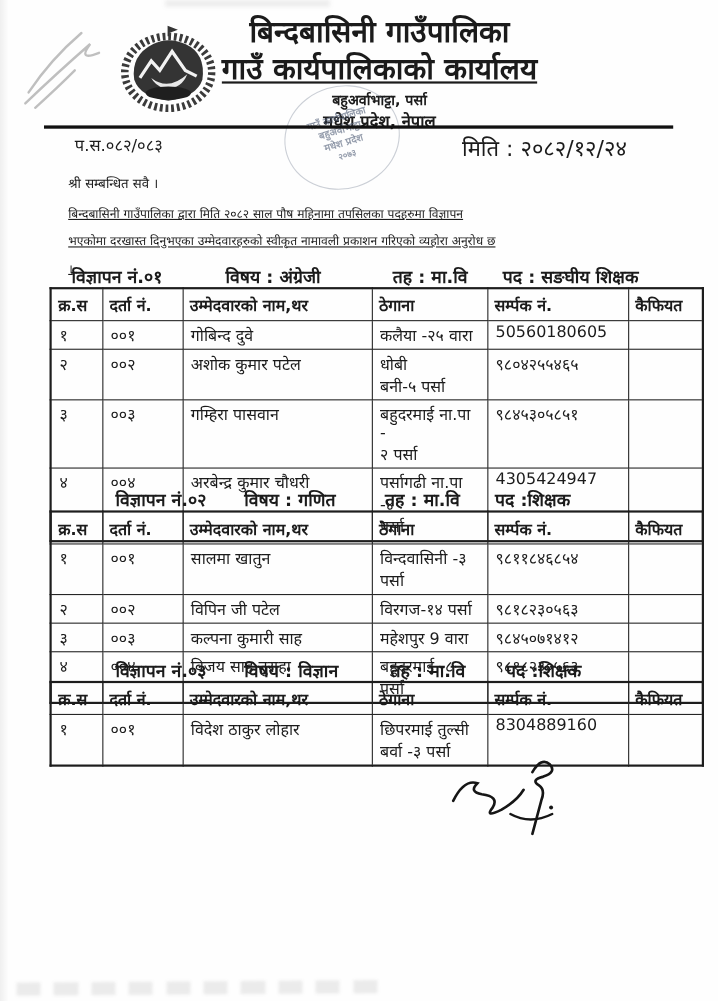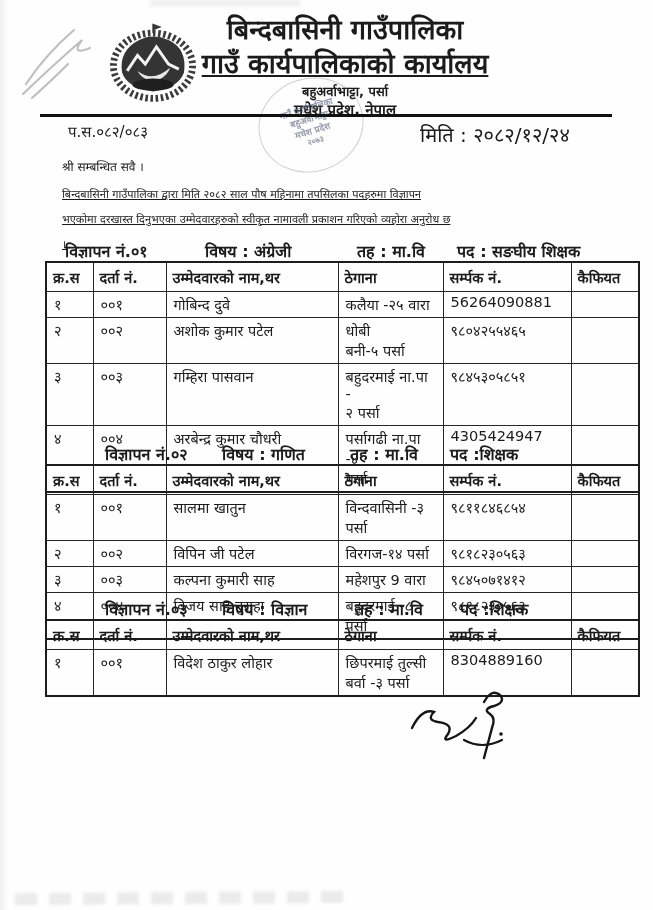--- a/index.html
+++ b/index.html
@@ -137,21 +137,21 @@
       <th>उम्मेदवारको नाम,थर</th>
       <th>ठेगाना</th>
       <th>सर्म्पक नं.</th>
       <th>कैफियत</th>
     </tr>
     <tr>
       <td>१</td>
       <td>००१</td>
       <td>गोबिन्द दुवे</td>
       <td>कलैया -२५ वारा</td>
-      <td>56264090881</td>
+      <td>50560180605</td>
       <td></td>
     </tr>
     <tr>
       <td>२</td>
       <td>००२</td>
       <td>अशोक कुमार पटेल</td>
       <td>धोबी
 बनी-५ पर्सा</td>
       <td>९८०४२५५४६५</td>
       <td></td>

